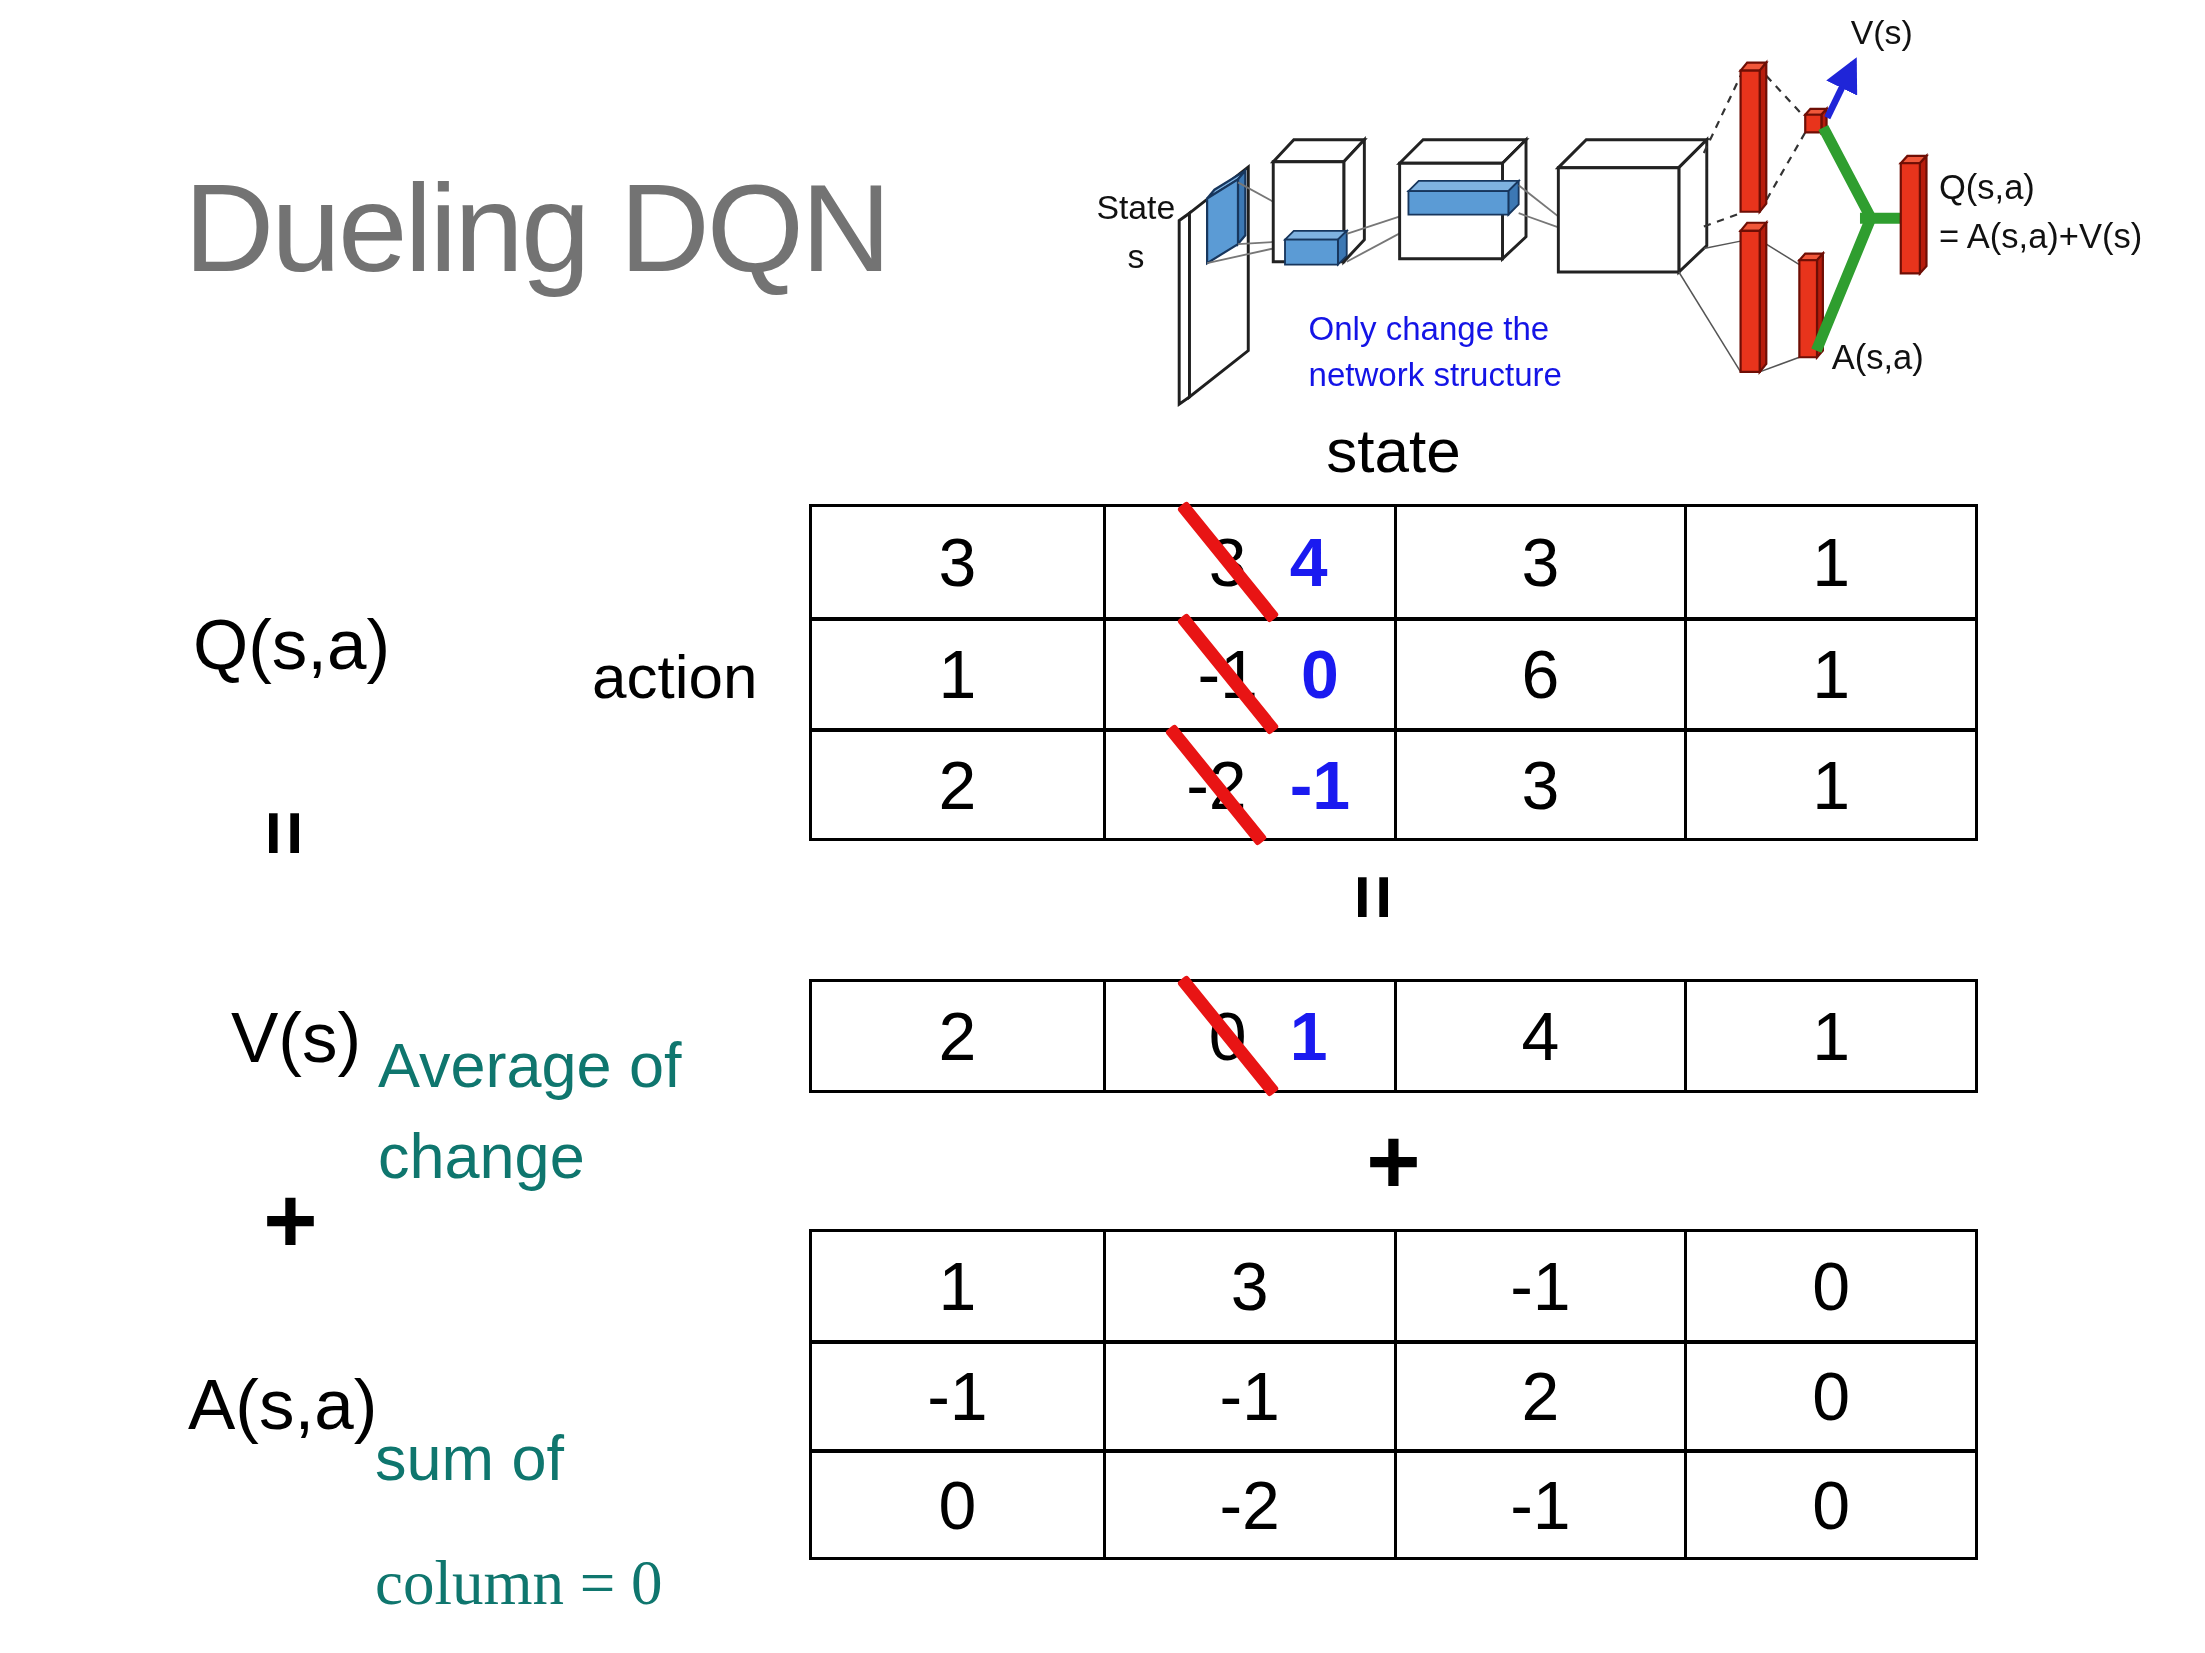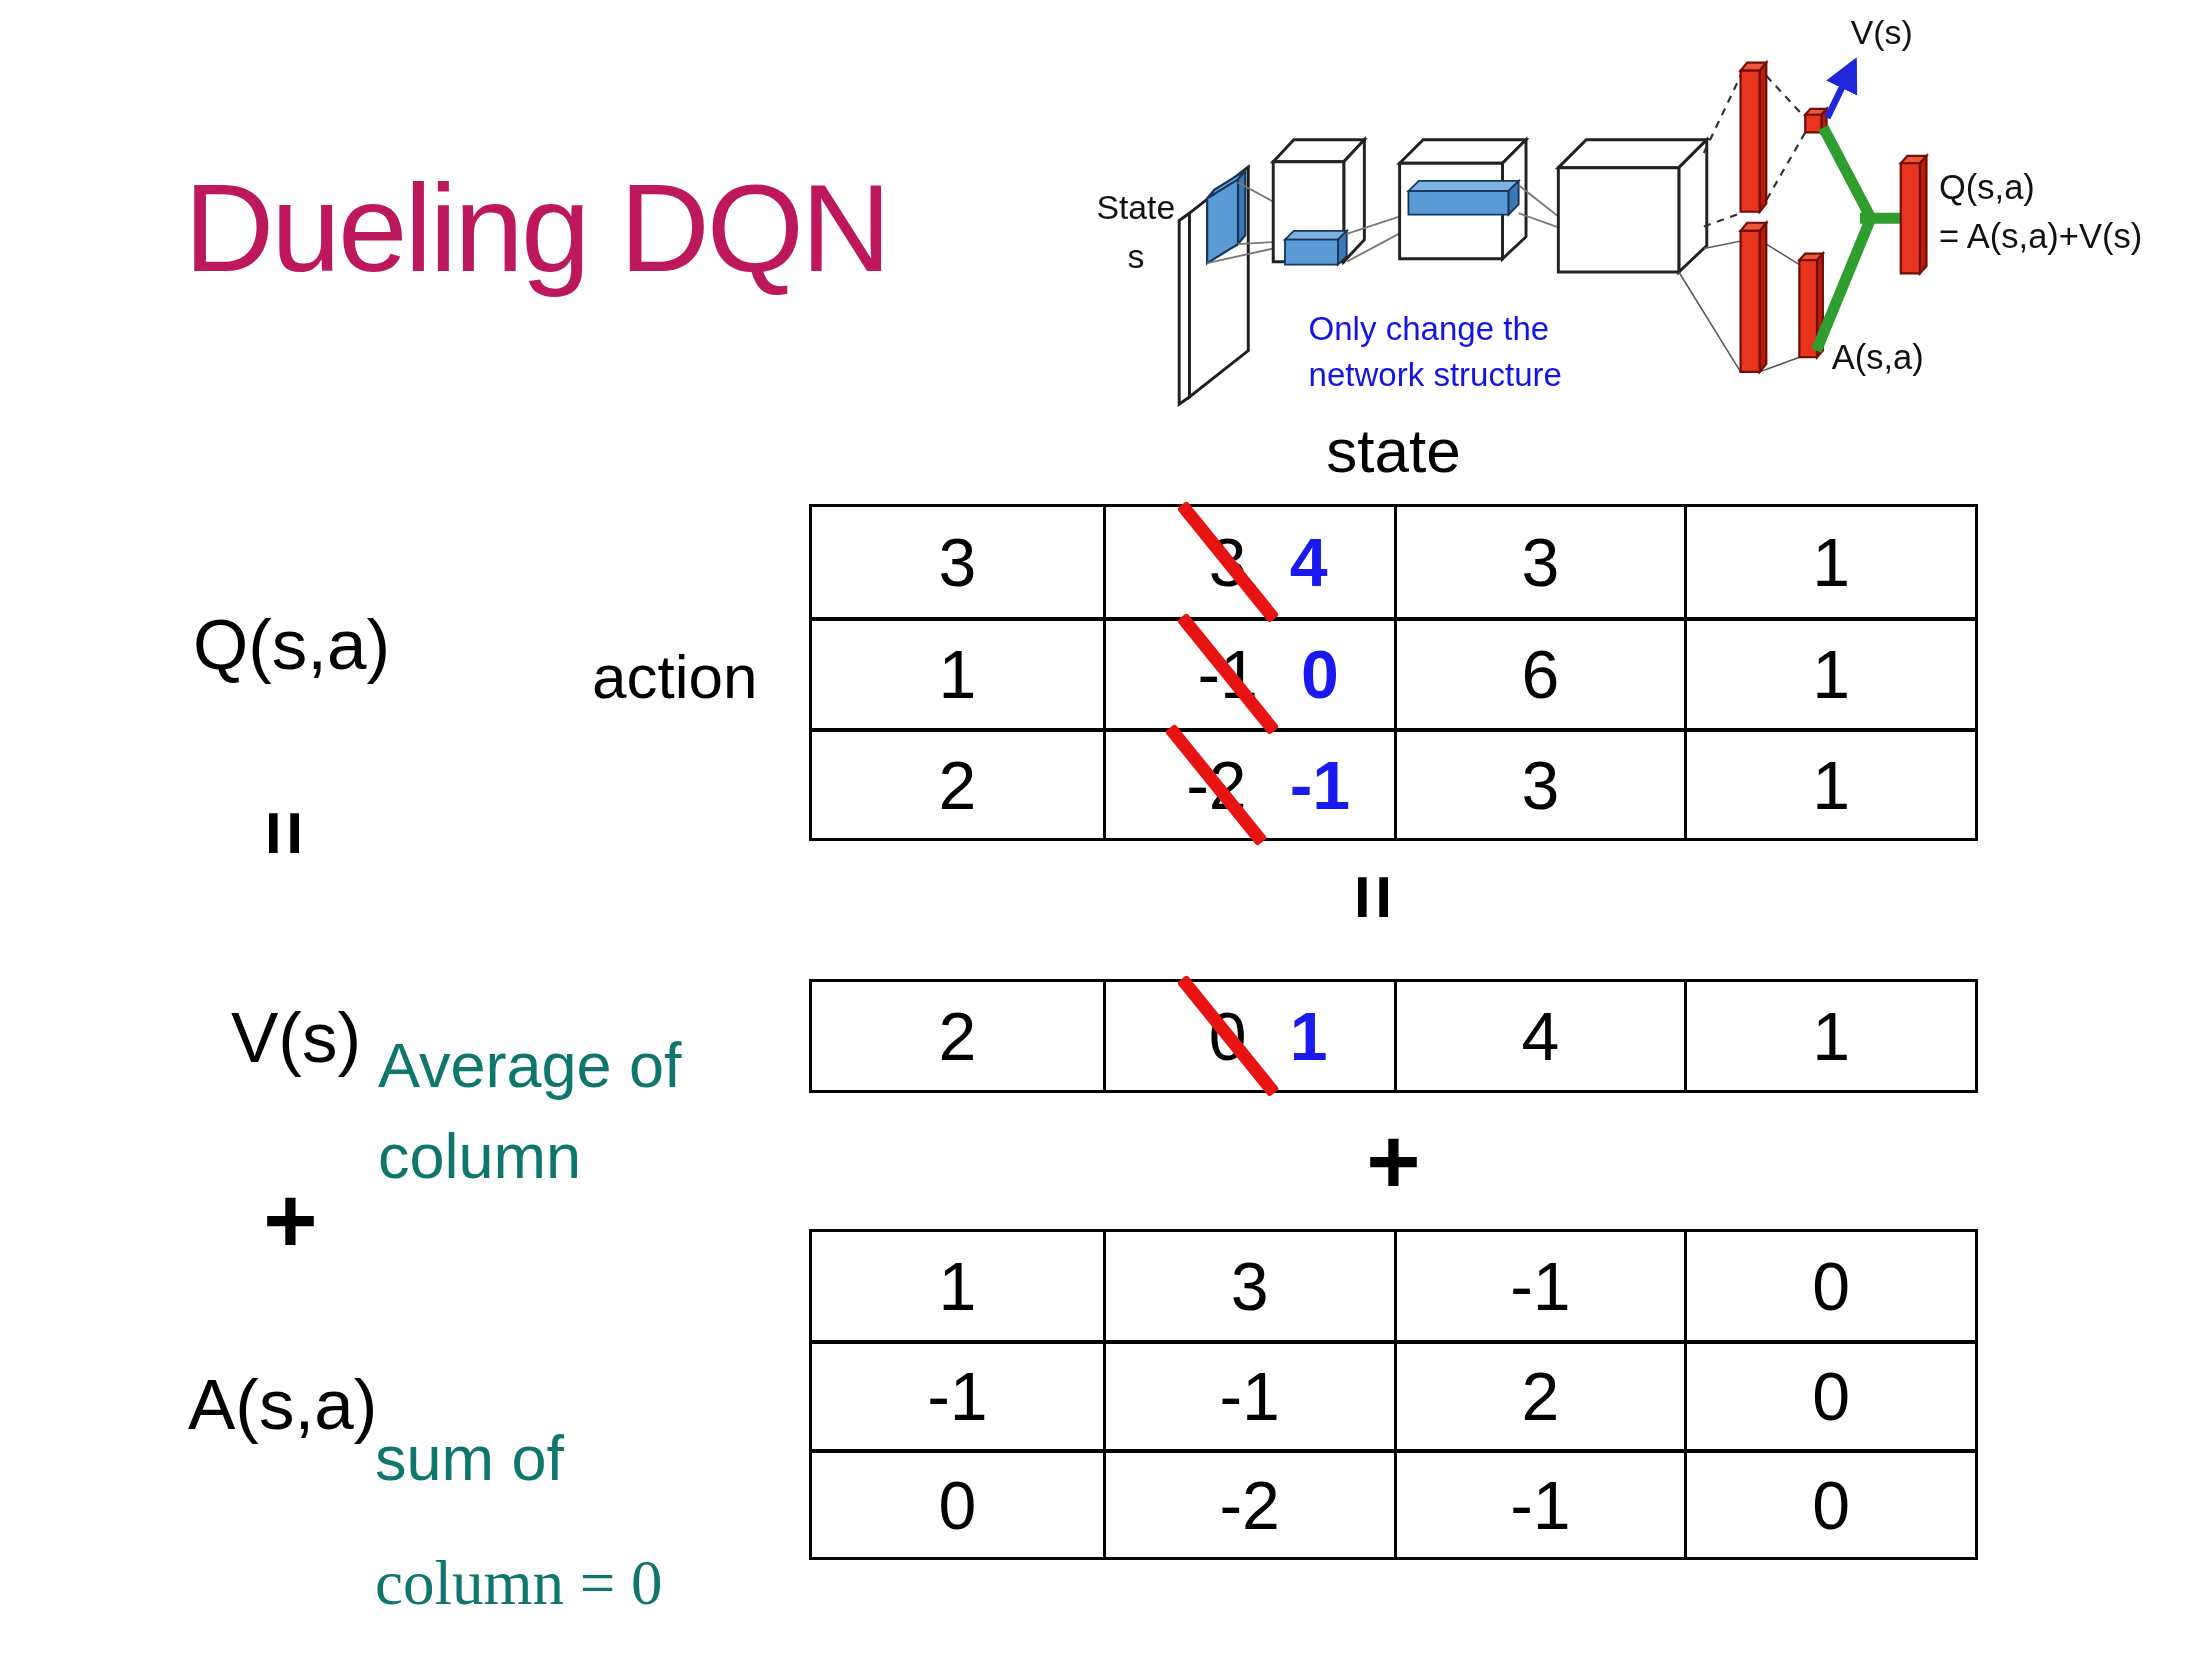--- a/index.html
+++ b/index.html
@@ -4,21 +4,21 @@
 <style>
   html,body{margin:0;padding:0;}
   body{
     width:2205px;height:1654px;position:relative;background:#ffffff;
     font-family:"Liberation Sans", sans-serif;overflow:hidden;color:#000;
   }
   .abs{position:absolute;}
 
   
   #title{
-    left:184px;top:156px;font-size:125px;letter-spacing:-2.9px;color:#be185d;
+    left:184px;top:156px;font-size:125px;letter-spacing:-2.9px;color:#737373;
     white-space:nowrap;font-weight:400;
   }
 
   
   .lbl{white-space:nowrap;color:#000;}
   #q-lbl{left:193px;top:604px;font-size:71px;}
   #action-lbl{left:592px;top:641px;font-size:62px;}
   #v-lbl{left:231px;top:997px;font-size:71px;}
   #a-lbl{left:188px;top:1364px;font-size:71px;}
   #state-hdr{left:809px;top:415px;width:1169px;text-align:center;font-size:62px;}
@@ -197,21 +197,21 @@
 </svg>
 
 <div id="q-lbl" class="abs lbl">Q(s,a)</div>
 <div id="eq-left" class="abs rot-eq">=</div>
 <div id="v-lbl" class="abs lbl">V(s)</div>
 <div id="plus-left" class="abs plus">+</div>
 <div id="a-lbl" class="abs lbl">A(s,a)</div>
 
 <div id="avg-note" class="abs blue-note">
   <div>Average of</div>
-  <div>column</div>
+  <div>change</div>
 </div>
 <div id="sum1" class="abs blue-note">sum of</div>
 <div id="sum2" class="abs blue-note">column = 0</div>
 
 <div id="state-hdr" class="abs lbl">state</div>
 <div id="action-lbl" class="abs lbl">action</div>
 
 <div id="q-table" class="grid-table">
   <div class="cell">3</div>
   <div class="cell crossed">

